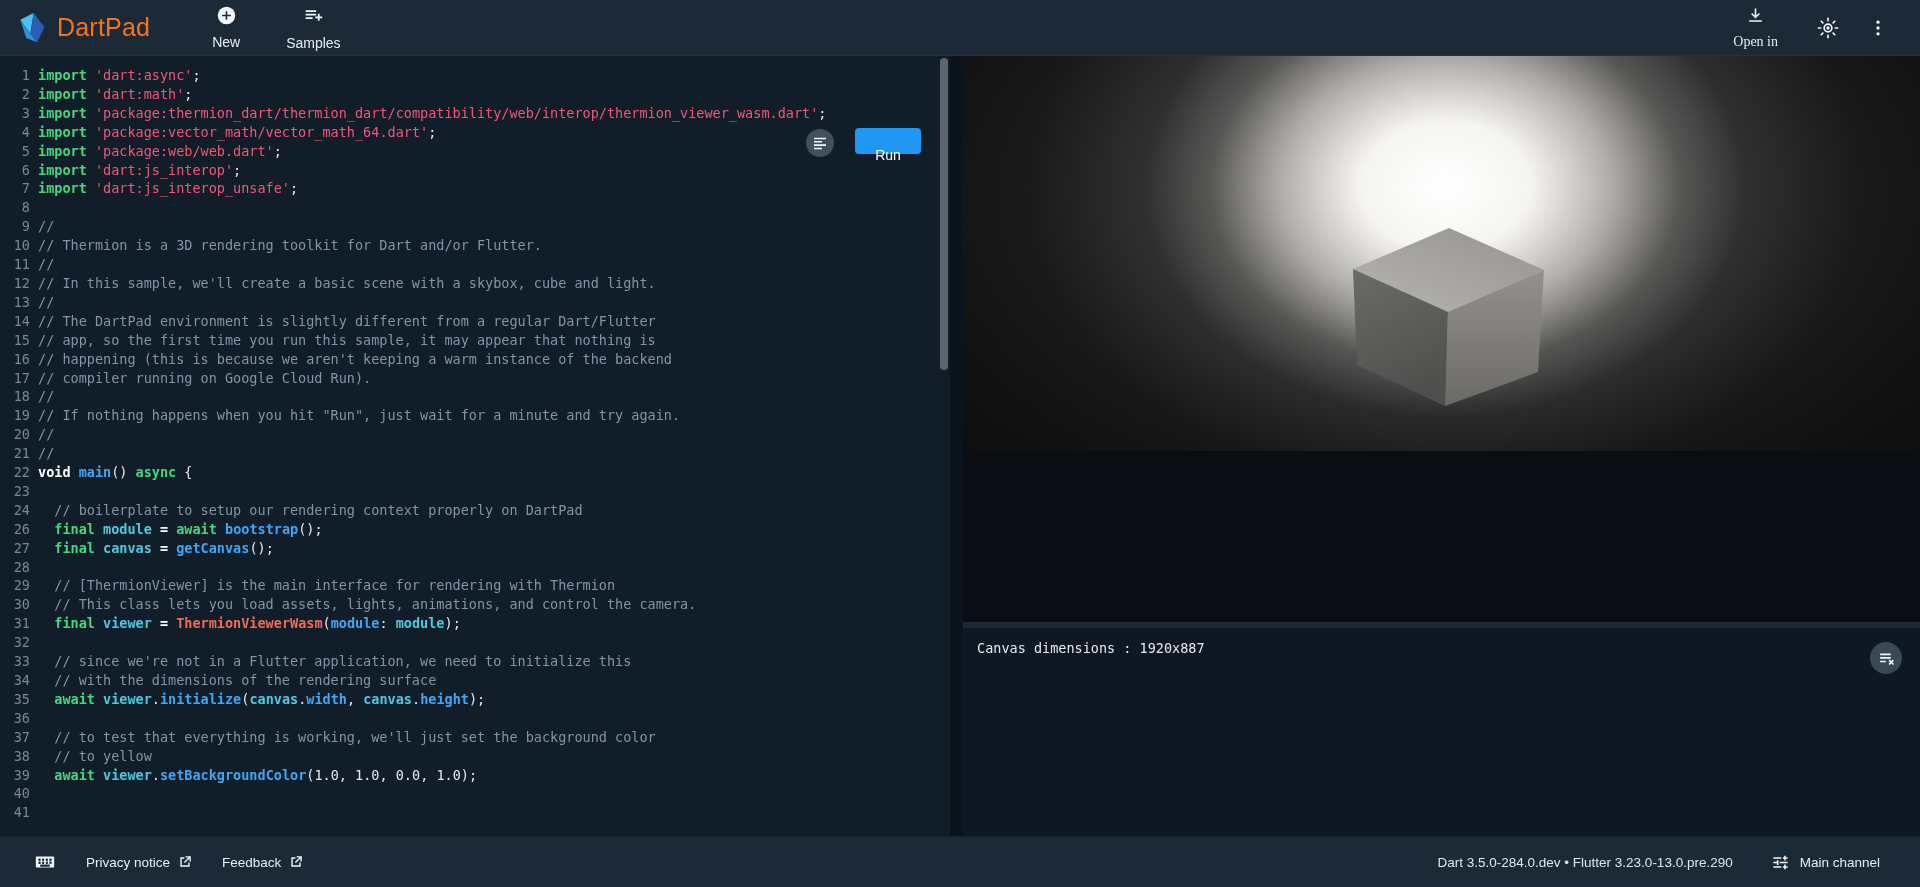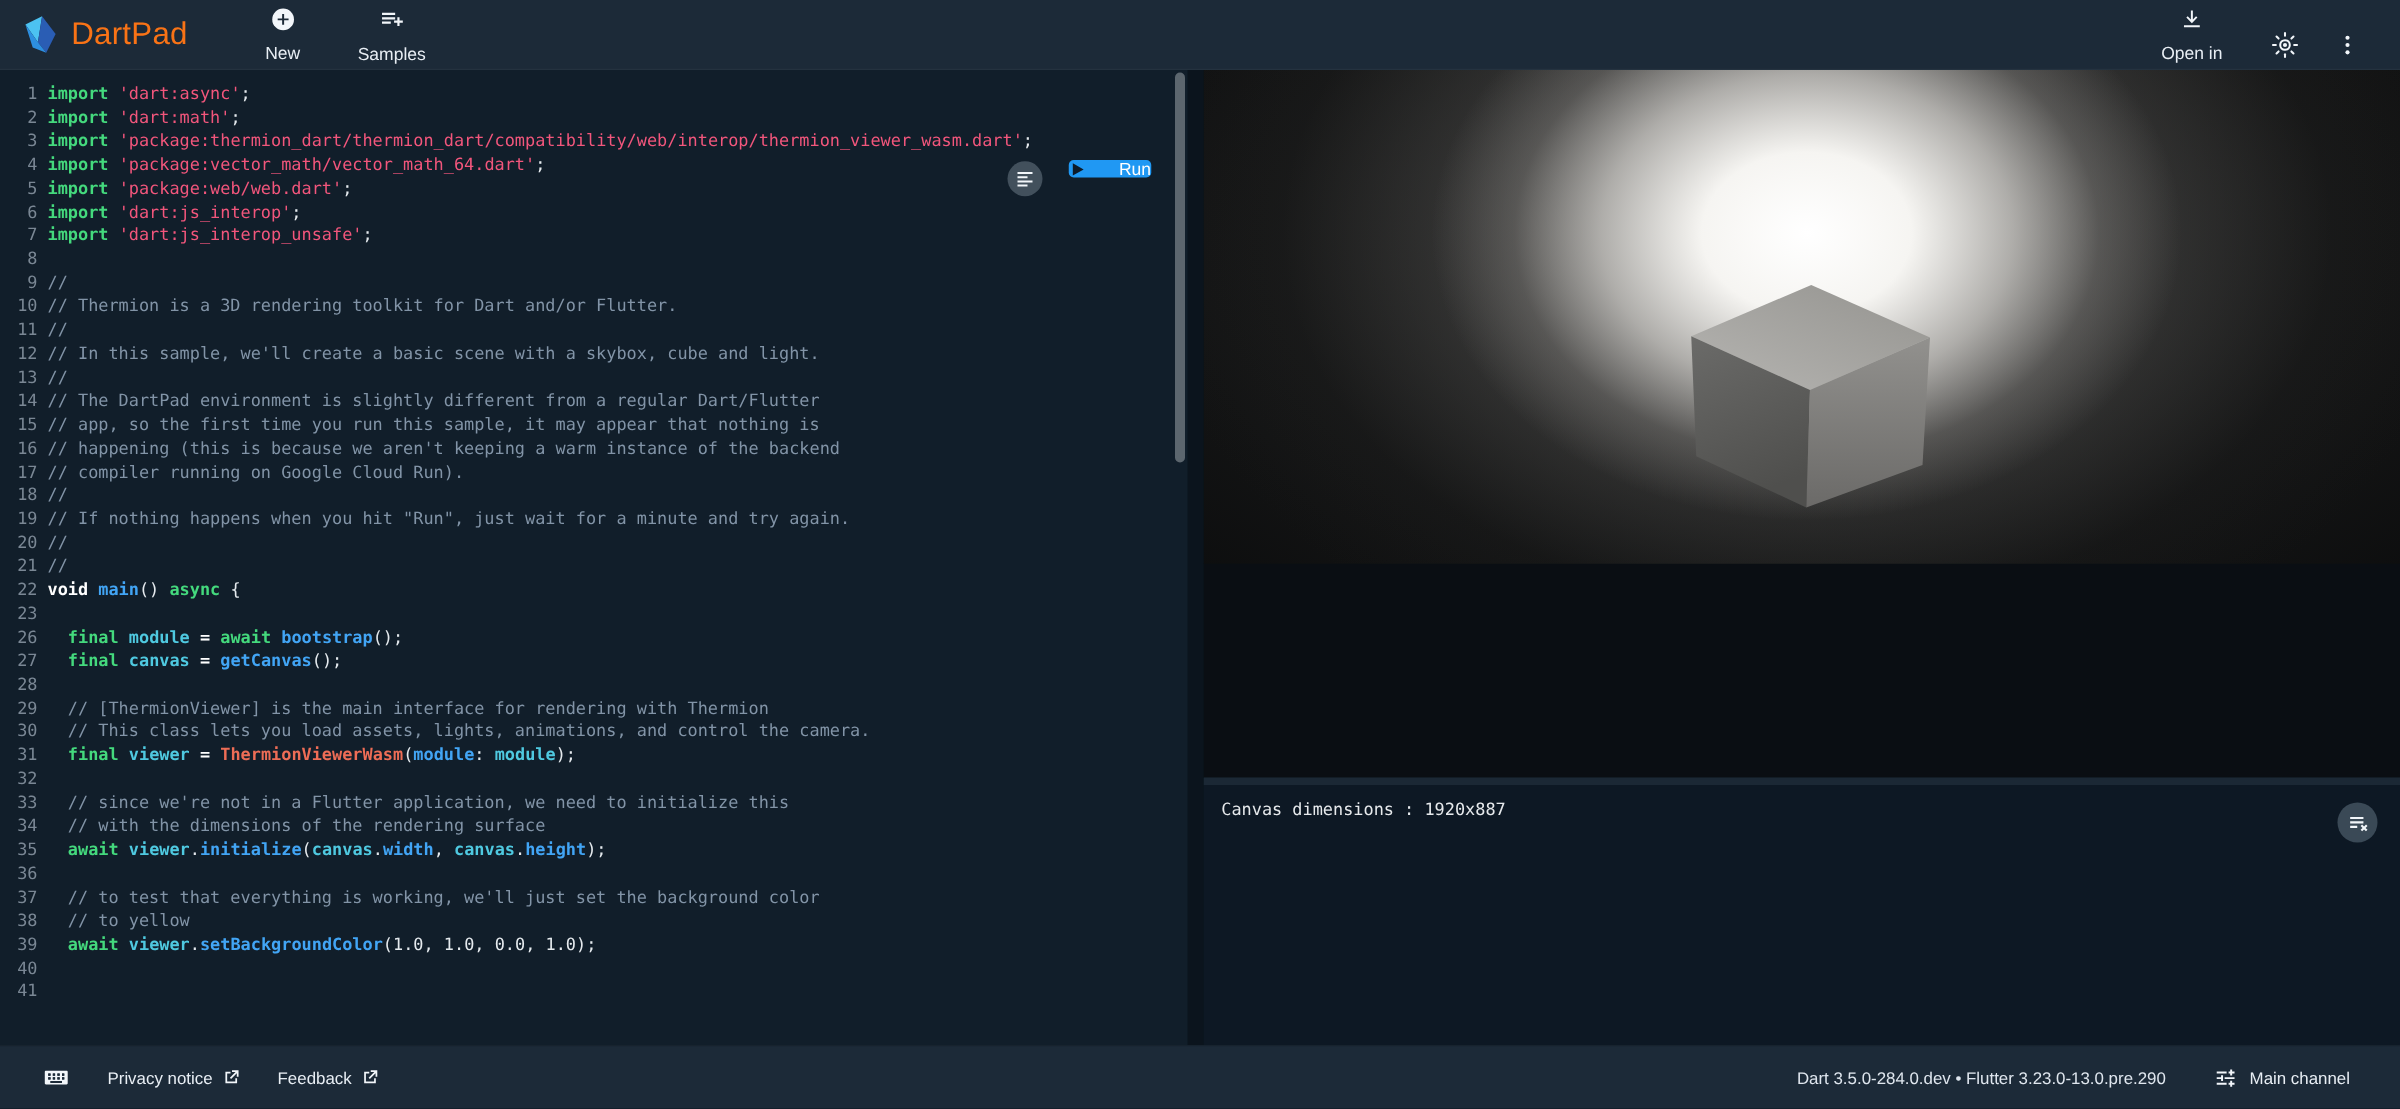--- a/index.html
+++ b/index.html
@@ -13,21 +13,21 @@
     font-family:"Liberation Sans", sans-serif;}
   .topbar{height:56px;background:var(--bar);display:flex;align-items:center;
     padding:0 28px 0 17px;border-bottom:1px solid #24323f;}
   .logo{width:30px;height:34px;display:block;}
   .apptitle{color:#f97316;font-size:25px;font-weight:500;margin-left:10px;letter-spacing:.2px;}
   .tb-btn{display:flex;align-items:center;gap:9px;color:var(--ui-text);font-size:14px;
     font-weight:500;cursor:pointer;flex-direction:column;}
   .tb-btn svg{display:block;}
   .new-btn{margin-left:62px;}
   .samples-btn{margin-left:46px;}
-  .right-cluster{margin-left:auto;display:flex;align-items:flex-end;}
+  .right-cluster{margin-left:auto;display:flex;align-items:center;font-family:Liberation Serif, serif;}
   .openin-btn{margin-right:36px;}
   .icon-btn{display:flex;align-items:center;justify-content:center;width:28px;height:28px;cursor:pointer;}
   .dots-btn{margin-left:22px;}
 
   .main{display:flex;height:780px;}
   .editor-panel{position:relative;width:950px;height:100%;background:var(--editor);overflow:hidden;}
   .code-scroll{padding-top:10px;}
   .cl{display:flex;line-height:18.9px;font-family:"DejaVu Sans Mono", monospace;
     font-size:13.5px;white-space:pre;}
   .ln{display:inline-block;width:30px;text-align:right;margin-right:8px;color:var(--gutter);
@@ -38,23 +38,23 @@
   .tk-c{color:var(--tk-c);}
   .tk-v{color:var(--tk-v);font-weight:700;}
   .tk-f{color:var(--tk-f);font-weight:700;}
   .tk-t{color:var(--tk-t);font-weight:700;}
   .tk-p{color:var(--tk-p);}
   .tk-n{color:var(--tk-p);}
   .tk-w{color:#ffffff;font-weight:700;}
 
   .format-btn{position:absolute;top:73px;right:116px;width:28px;height:28px;border-radius:50%;
     background:#42505c;display:flex;align-items:center;justify-content:center;cursor:pointer;}
-  .run-btn{position:absolute;top:72px;right:29px;width:66px;height:14px;border-radius:4px;
+  .run-btn{position:absolute;top:72px;right:29px;width:66px;height:26px;border-radius:4px;
     background:var(--accent);display:flex;align-items:center;justify-content:center;gap:27px;
-    color:#fff;font-size:14px;font-weight:500;cursor:pointer;}
+    color:#fff;font-size:14px;font-weight:500;cursor:pointer;flex-direction:column;}
   .v-scrollbar{position:absolute;top:2px;right:2px;width:8px;height:312px;border-radius:4px;
     background:#5c666e;cursor:pointer;}
 
   .divider{width:13px;background:#0b141d;}
   .right-panel{flex:1;display:flex;flex-direction:column;height:100%;}
   .render-area{position:relative;height:395px;overflow:hidden;background:
     radial-gradient(ellipse 300px 230px at 50.4% 33%, rgba(255,255,255,1) 0%, rgba(252,251,248,.96) 28%, rgba(214,212,208,.72) 55%, rgba(135,133,130,.38) 78%, rgba(0,0,0,0) 100%),
     radial-gradient(ellipse 560px 400px at 50.4% 33%, rgba(152,150,146,.55) 0%, rgba(92,91,89,.42) 45%, rgba(34,34,33,.18) 75%, rgba(0,0,0,0) 95%),
     radial-gradient(ellipse 950px 540px at 50% 36%, rgba(74,74,72,.5) 0%, rgba(44,44,43,.3) 55%, rgba(0,0,0,0) 88%),
     #070809;}
@@ -155,20 +155,21 @@
         <div class="cl"><span class="ln">14</span><span class="ct"><span class="tk-c">// The DartPad environment is slightly different from a regular Dart/Flutter</span></span></div>
         <div class="cl"><span class="ln">15</span><span class="ct"><span class="tk-c">// app, so the first time you run this sample, it may appear that nothing is</span></span></div>
         <div class="cl"><span class="ln">16</span><span class="ct"><span class="tk-c">// happening (this is because we aren't keeping a warm instance of the backend</span></span></div>
         <div class="cl"><span class="ln">17</span><span class="ct"><span class="tk-c">// compiler running on Google Cloud Run).</span></span></div>
         <div class="cl"><span class="ln">18</span><span class="ct"><span class="tk-c">//</span></span></div>
         <div class="cl"><span class="ln">19</span><span class="ct"><span class="tk-c">// If nothing happens when you hit "Run", just wait for a minute and try again.</span></span></div>
         <div class="cl"><span class="ln">20</span><span class="ct"><span class="tk-c">//</span></span></div>
         <div class="cl"><span class="ln">21</span><span class="ct"><span class="tk-c">//</span></span></div>
         <div class="cl"><span class="ln">22</span><span class="ct"><span class="tk-w">void </span><span class="tk-f">main</span><span class="tk-p">() </span><span class="tk-k">async</span><span class="tk-p"> {</span></span></div>
         <div class="cl"><span class="ln">23</span><span class="ct"><span class="tk-p"> </span></span></div>
+        <div class="cl"><span class="ln">24</span><span class="ct"><span class="tk-c">  // boilerplate to setup our rendering context properly on DartPad</span></span></div>
         <div class="cl"><span class="ln">26</span><span class="ct"><span class="tk-p">  </span><span class="tk-k">final </span><span class="tk-v">module</span><span class="tk-w"> = </span><span class="tk-k">await </span><span class="tk-f">bootstrap</span><span class="tk-p">();</span></span></div>
         <div class="cl"><span class="ln">27</span><span class="ct"><span class="tk-p">  </span><span class="tk-k">final </span><span class="tk-v">canvas</span><span class="tk-w"> = </span><span class="tk-f">getCanvas</span><span class="tk-p">();</span></span></div>
         <div class="cl"><span class="ln">28</span><span class="ct"><span class="tk-p"> </span></span></div>
         <div class="cl"><span class="ln">29</span><span class="ct"><span class="tk-c">  // [ThermionViewer] is the main interface for rendering with Thermion</span></span></div>
         <div class="cl"><span class="ln">30</span><span class="ct"><span class="tk-c">  // This class lets you load assets, lights, animations, and control the camera.</span></span></div>
         <div class="cl"><span class="ln">31</span><span class="ct"><span class="tk-p">  </span><span class="tk-k">final </span><span class="tk-v">viewer</span><span class="tk-w"> = </span><span class="tk-t">ThermionViewerWasm</span><span class="tk-p">(</span><span class="tk-f">module</span><span class="tk-p">: </span><span class="tk-v">module</span><span class="tk-p">);</span></span></div>
         <div class="cl"><span class="ln">32</span><span class="ct"><span class="tk-p"> </span></span></div>
         <div class="cl"><span class="ln">33</span><span class="ct"><span class="tk-c">  // since we're not in a Flutter application, we need to initialize this</span></span></div>
         <div class="cl"><span class="ln">34</span><span class="ct"><span class="tk-c">  // with the dimensions of the rendering surface</span></span></div>
         <div class="cl"><span class="ln">35</span><span class="ct"><span class="tk-p">  </span><span class="tk-k">await </span><span class="tk-v">viewer</span><span class="tk-p">.</span><span class="tk-f">initialize</span><span class="tk-p">(</span><span class="tk-v">canvas</span><span class="tk-p">.</span><span class="tk-f">width</span><span class="tk-p">, </span><span class="tk-v">canvas</span><span class="tk-p">.</span><span class="tk-f">height</span><span class="tk-p">);</span></span></div>

